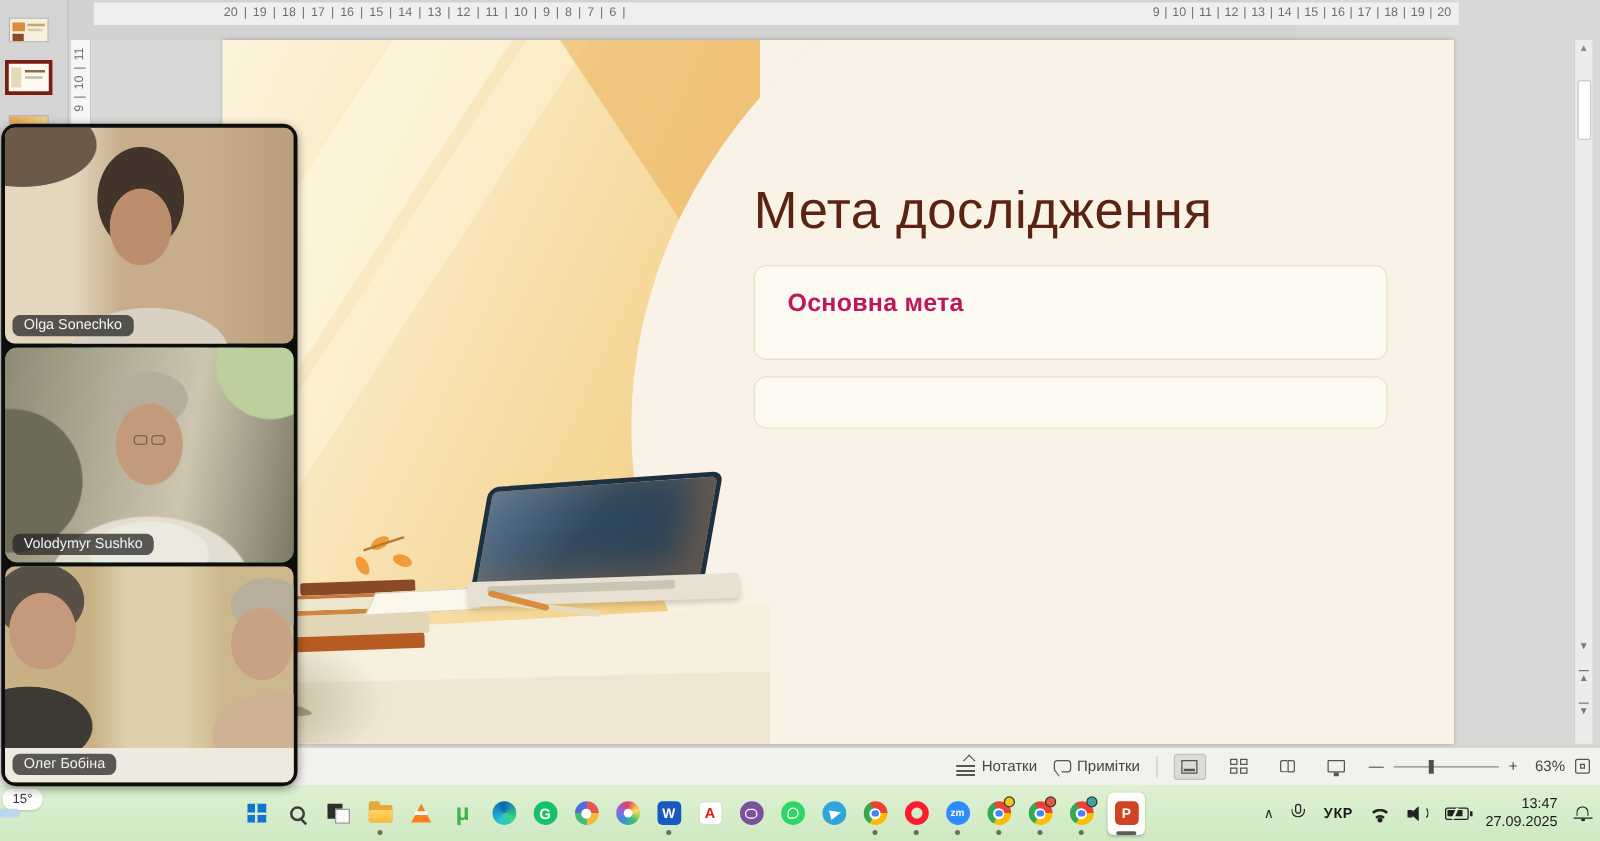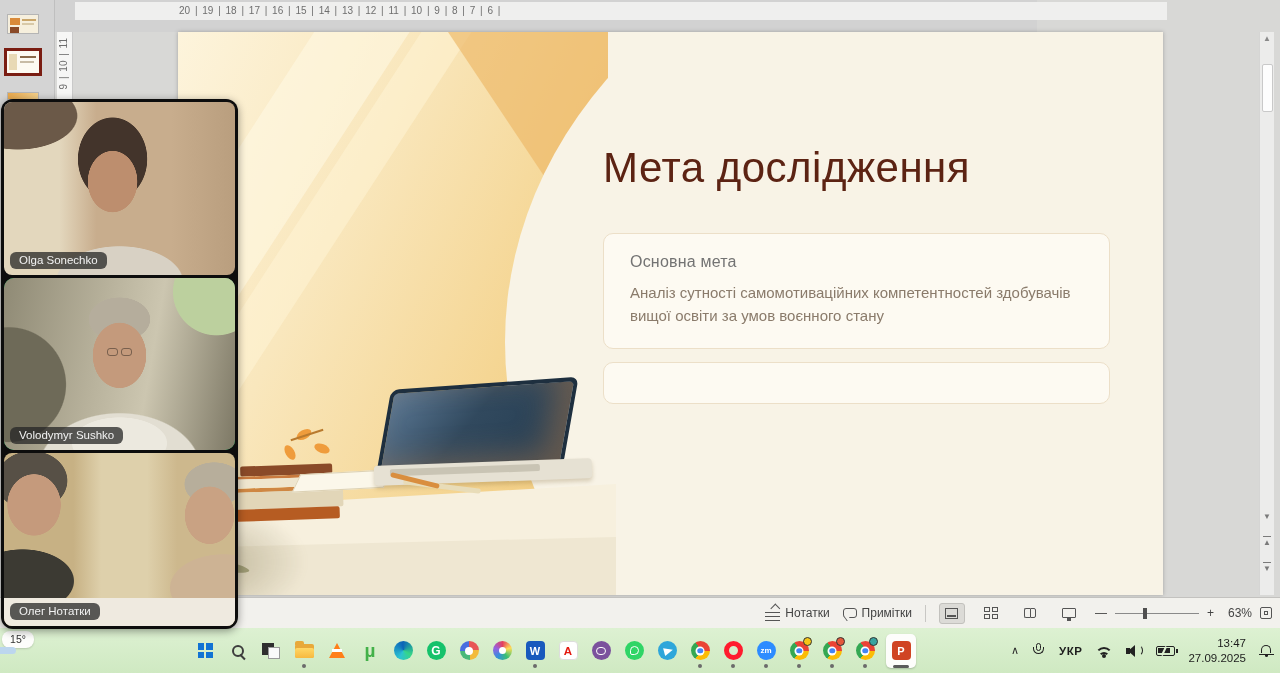--- a/index.html
+++ b/index.html
@@ -66,23 +66,23 @@
   .bk4 { width:104px; height:12px; background:#b65c22; margin-left:2px; }
   .leaf { position:absolute; width:16px; height:9px; background:#ef9c3c; border-radius:50%; }
   .lf1 { left:118px; top:398px; transform:rotate(-30deg); }
   .lf2 { left:136px; top:412px; transform:rotate(20deg); }
   .lf3 { left:104px; top:416px; transform:rotate(60deg); }
   .lf4 { left:-6px; top:300px; width:22px; height:12px; transform:rotate(-20deg); background:#f0a845; }
   .lf5 { left:-4px; top:322px; width:18px; height:10px; transform:rotate(30deg); background:#f0a845; }
   .stem { position:absolute; left:112px; top:402px; width:34px; height:2px; background:#b97a2e; transform:rotate(-18deg); }
 
   .content { position:absolute; left:425px; top:112px; width:512px; }
-  .content h1 { font-size:42px; font-weight:500; color:#5c2313; letter-spacing:.5px; margin-bottom:41px; }
+  .content h1 { font-size:42px; font-weight:500; color:#5c2313; letter-spacing:.5px; margin-bottom:20px; }
   .card { background:#fdfaf2; border:1px solid #ecdfc8; border-radius:10px; padding:19px 26px 21px 26px; margin-bottom:13px; width:507px; }
-  .card h2 { font-size:16px; font-weight:400; color:#737373; margin-bottom:11px; letter-spacing:.2px; }
+  .card h2 { font-size:20px; font-weight:700; color:#be185d; margin-bottom:11px; letter-spacing:.2px; }
   .card p { font-size:15px; color:#8a7b6b; line-height:1.5; }
 
   
   .vscroll { position:absolute; right:6px; top:32px; width:15px; height:563px; background:#ececeb; border-left:1px solid #d5d5d4; }
   .vs-up { position:absolute; top:2px; left:0; width:100%; text-align:center; font-size:8px; color:#8a8a8a; }
   .vs-thumb { position:absolute; top:32px; left:2px; width:11px; height:48px; background:#fdfdfd; border:1px solid #c9c9c9; border-radius:2px; }
   .vs-btn { position:absolute; left:0; width:100%; text-align:center; font-size:8px; color:#7a7a7a; }
   .vs-down { bottom:74px; }
   .vs-prev { bottom:48px; border-top:0; }
   .vs-prev b, .vs-next b { display:inline-block; border-top:1.5px solid #7a7a7a; padding-top:1px; font-weight:normal; }
@@ -230,20 +230,21 @@
   .bell .clap { position:absolute; left:6px; top:11.5px; width:3px; height:2px; background:#222; border-radius:0 0 2px 2px; }
 </style>
 </head>
 <body>
 
 <div class="screen">
 
   <div class="top-chrome">
     <div class="hruler">
       <span class="rl">20 | 19 | 18 | 17 | 16 | 15 | 14 | 13 | 12 | 11 | 10 | 9 | 8 | 7 | 6 |</span>
+      <span class="rr">9 | 10 | 11 | 12 | 13 | 14 | 15 | 16 | 17 | 18 | 19 | 20</span>
     </div>
   </div>
 
 
   <div class="thumb-panel">
     <div class="thumb1">
         <i class="t1a"></i>
         <i class="t1b"></i>
         <i class="t1c"></i>
         <i class="t1d"></i>
@@ -289,21 +290,20 @@
     <div class="laptop-base">
         <span class="laptop-kb"></span>
       </div>
     <span class="pen1"></span>
     <span class="pen2"></span>
 
     <div class="content">
       <h1>Мета дослідження</h1>
       <div class="card">
         <h2>Основна мета</h2>
-        <p>Аналіз сутності самомотиваційних компетентностей здобувачів вищої освіти за умов воєнного стану</p>
       </div>
       <div class="card">
       </div>
     </div>
   </div>
 
   <div class="vscroll">
     <div class="vs-up">▲</div>
     <div class="vs-thumb"></div>
     <div class="vs-btn vs-down">▼</div>
@@ -371,21 +371,21 @@
     <div class="vtile t1 active">
       <div class="vfeed"></div>
       <span class="glasses">
           <i></i>
           <i></i>
         </span>
       <span class="nametag">Volodymyr Sushko</span>
     </div>
     <div class="vtile t3">
       <div class="vfeed"></div>
-      <span class="nametag">Олег Нотатки</span>
+      <span class="nametag">Олег Бобіна</span>
     </div>
   </div>
 
   <div class="taskbar">
     <div class="weather">15°</div>
     <span class="weather-cloud"></span>
 
     <div class="tb-icons">
       <div class="app">
           <span class="tb-start">

